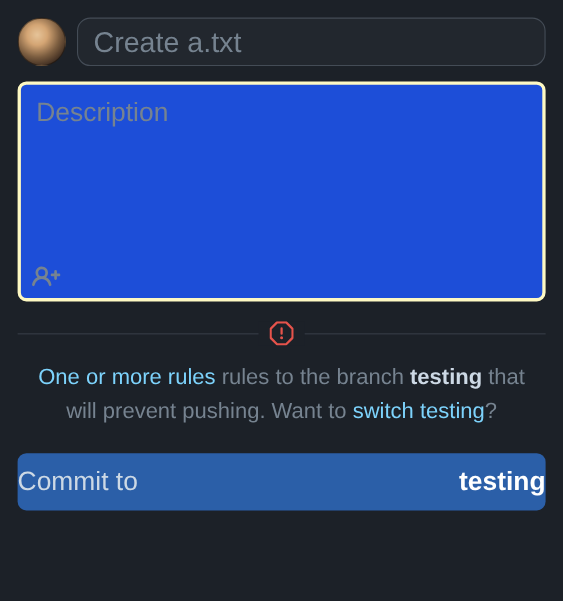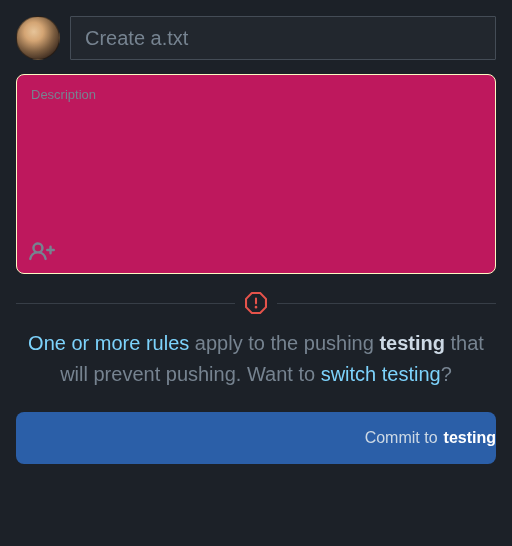--- a/index.html
+++ b/index.html
@@ -28,44 +28,44 @@
       border-radius: 50%;
       flex-shrink: 0;
       background: radial-gradient(circle at 40% 35%, #e6c499 0%, #d4a574 25%, #7a5c3f 55%, #3b2a1f 80%);
       border: 1px solid rgba(0,0,0,0.4);
     }
     .summary-input {
       flex: 1;
       height: 44px;
       background-color: #22272e;
       border: 1px solid #444c56;
-      border-radius: 1px;
+      border-radius: 12px;
       padding: 0 14px;
       color: #adbac7;
-      font-size: 20px;
+      font-size: 26px;
       outline: none;
     }
     .summary-input::placeholder {
       color: #768390;
     }
     .description-wrapper {
       position: relative;
       width: 100%;
       height: 200px;
       margin-bottom: 18px;
     }
     .description-input {
       width: 100%;
       height: 100%;
-      background-color: #be185d;
-      border: 1px solid #fef9c3;
+      background-color: #1d4ed8;
+      border: 3px solid #fef9c3;
       border-radius: 8px;
       padding: 12px 14px;
       color: #adbac7;
-      font-size: 13px;
+      font-size: 24px;
       font-family: inherit;
       resize: none;
       outline: none;
     }
     .description-input::placeholder {
       color: #768390;
     }
     .add-coauthor {
       position: absolute;
       bottom: 8px;
@@ -124,25 +124,25 @@
       color: #cdd9e5;
       font-weight: 600;
     }
     .commit-button {
       width: 100%;
       height: 52px;
       background-color: #2b5fa8;
       border: none;
       border-radius: 8px;
       color: #cdd9e5;
-      font-size: 16px;
+      font-size: 24px;
       cursor: pointer;
       display: flex;
       align-items: center;
-      justify-content: flex-end;
+      justify-content: space-between;
       gap: 6px;
     }
     .commit-button strong {
       font-weight: 700;
       color: #ffffff;
     }
   </style>
 </head>
 <body>
 
@@ -162,19 +162,19 @@
 
 <div class="divider-section">
   <span class="alert-icon-wrap">
     <svg width="22" height="22" viewBox="0 0 16 16" fill="currentColor">
       <path d="M4.47.22A.749.749 0 0 1 5 0h6c.199 0 .389.079.53.22l4.25 4.25c.141.14.22.331.22.53v6a.749.749 0 0 1-.22.53l-4.25 4.25A.749.749 0 0 1 11 16H5a.749.749 0 0 1-.53-.22L.22 11.53A.749.749 0 0 1 0 11V5c0-.199.079-.389.22-.53Zm.84 1.28L1.5 5.31v5.38l3.81 3.81h5.38l3.81-3.81V5.31L10.69 1.5ZM8 4a.75.75 0 0 1 .75.75v3.5a.75.75 0 0 1-1.5 0v-3.5A.75.75 0 0 1 8 4Zm0 8a1 1 0 1 1 0-2 1 1 0 0 1 0 2Z"></path>
     </svg>
   </span>
 </div>
 
 <p class="warning-message">
-  <a>One or more rules</a><span> apply to the pushing </span><strong>testing</strong><span> that will prevent pushing. Want to </span><a>switch testing</a><span>?</span>
+  <a>One or more rules</a><span> rules to the branch </span><strong>testing</strong><span> that will prevent pushing. Want to </span><a>switch testing</a><span>?</span>
 </p>
 
 <button class="commit-button">
   <span>Commit to </span>
   <strong>testing</strong>
 </button>
 
 </body></html>

